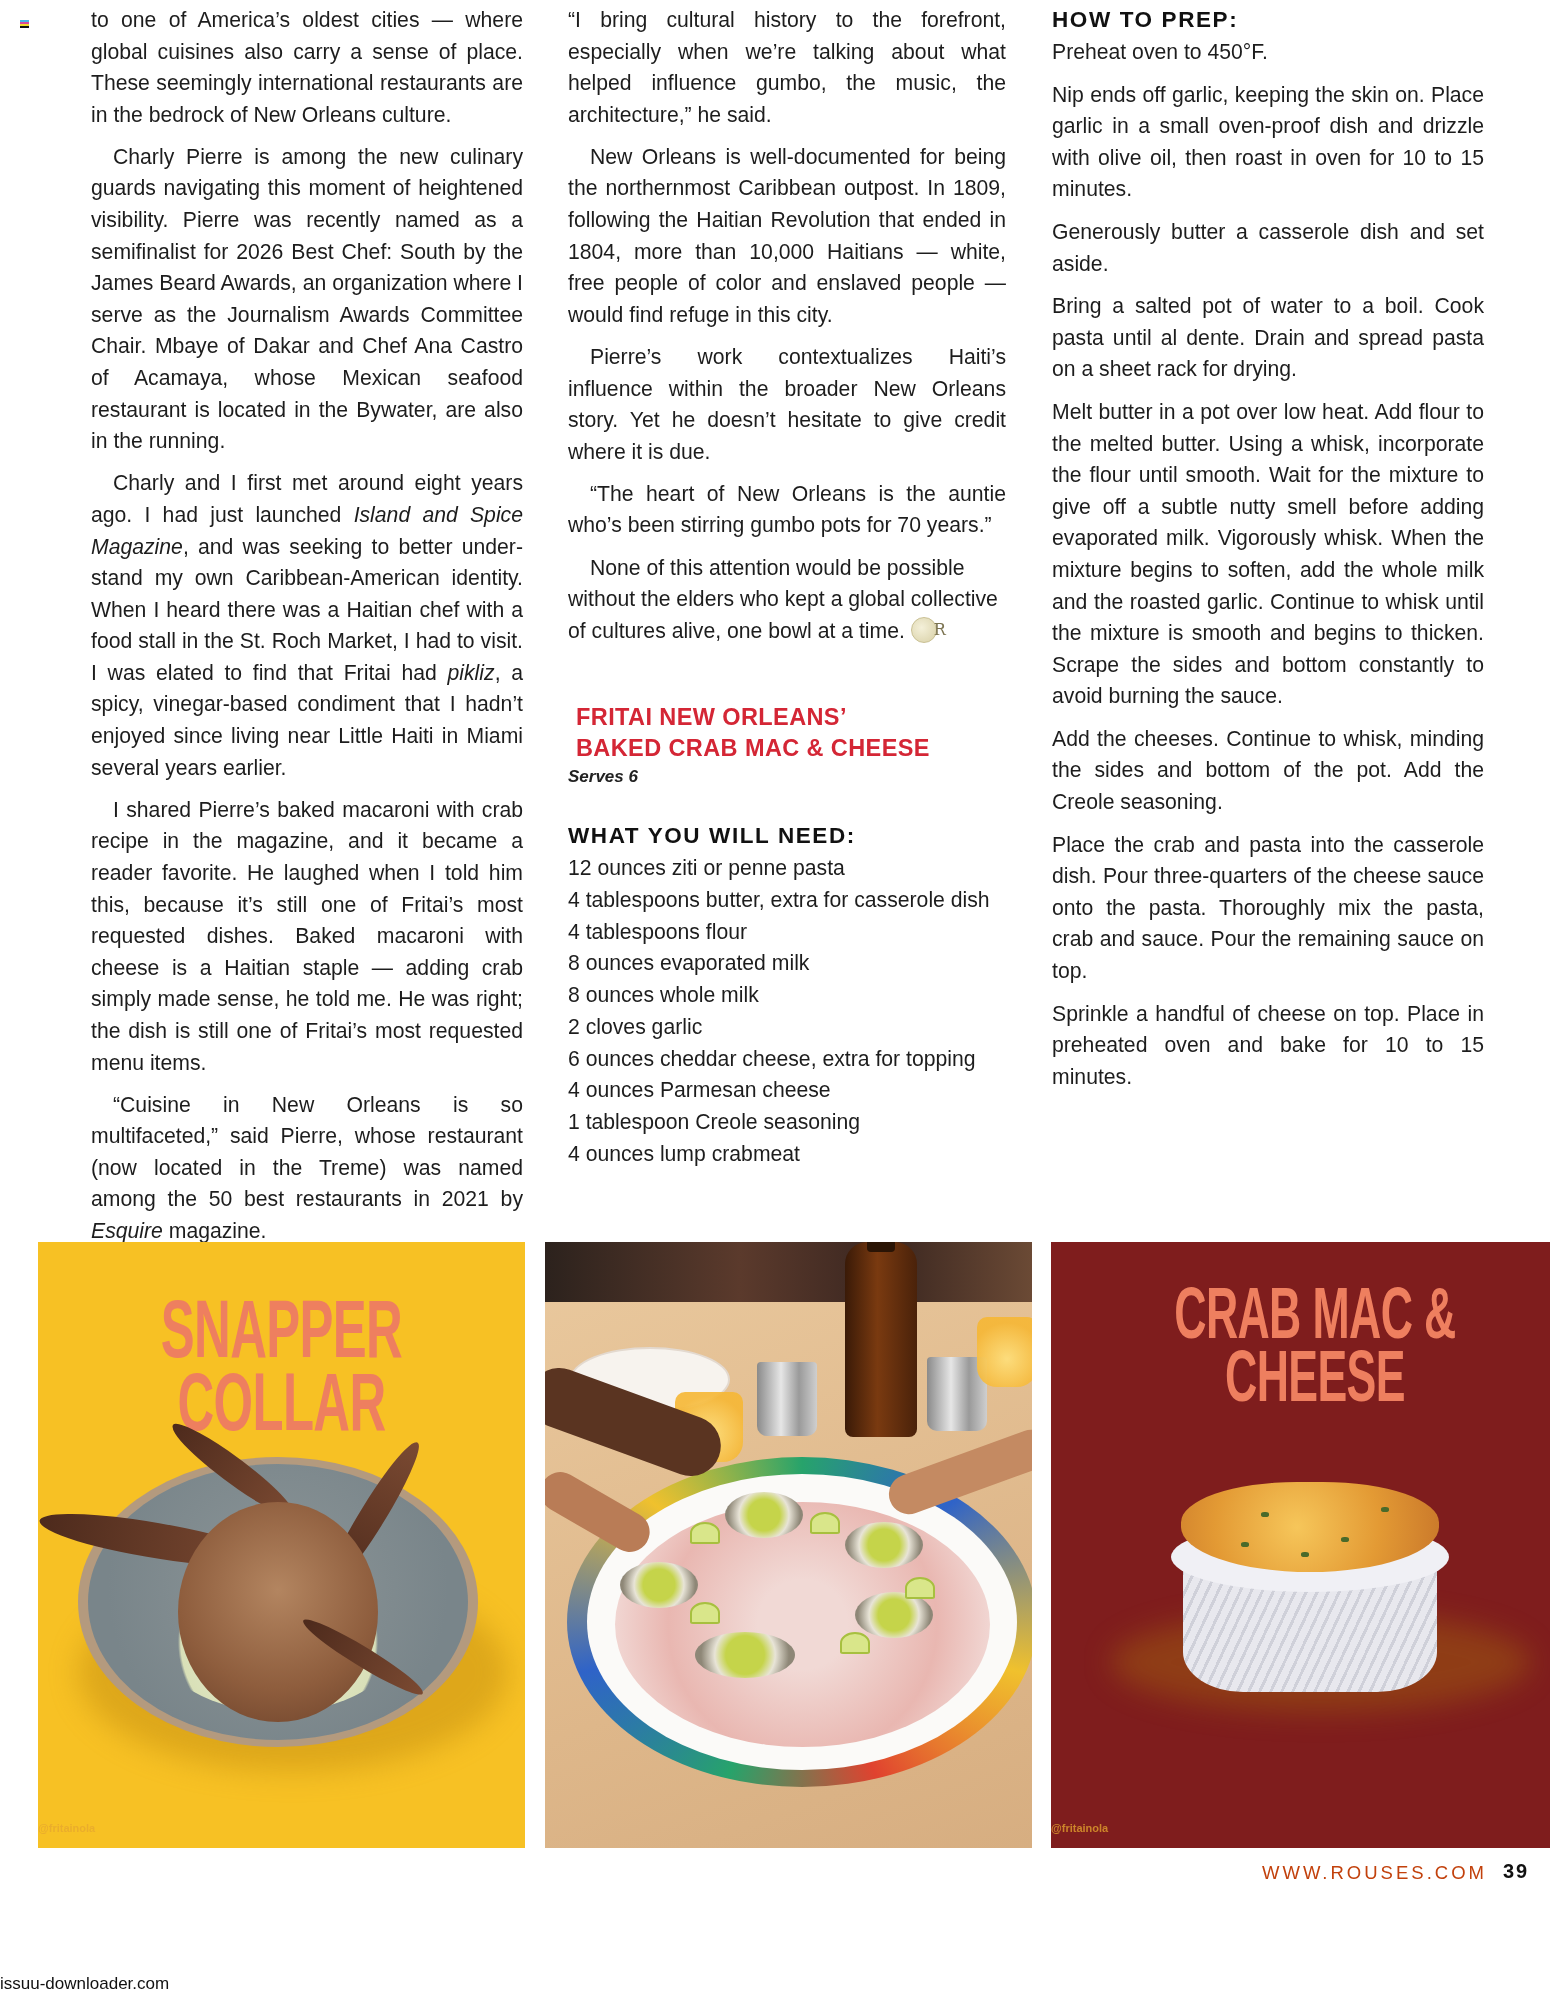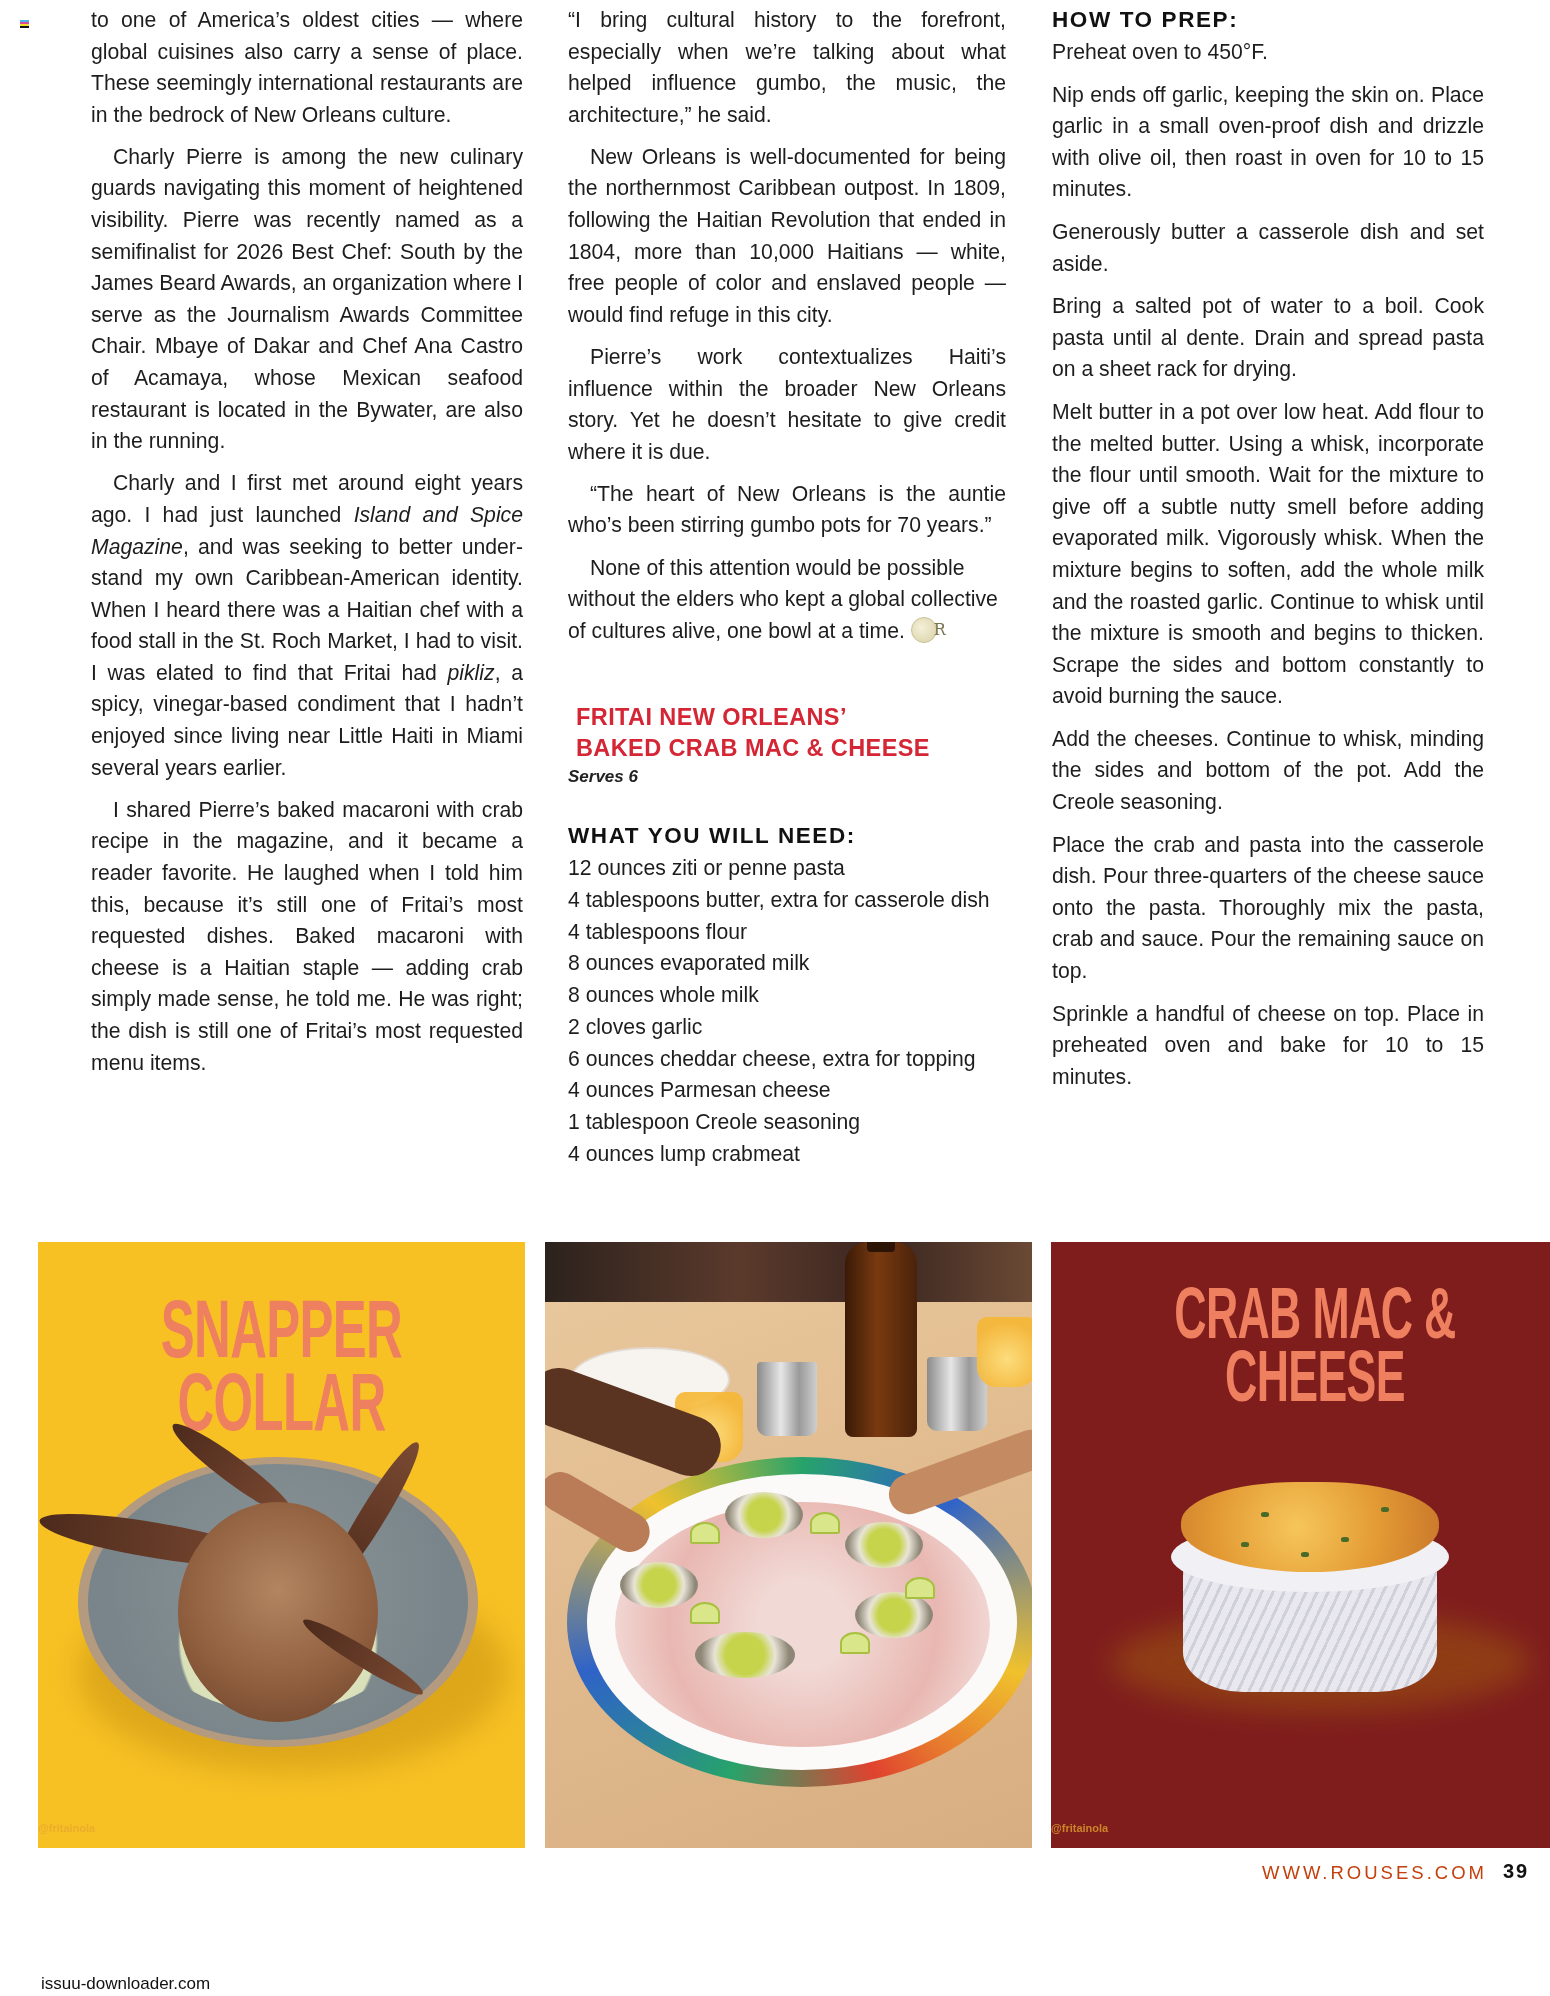--- a/index.html
+++ b/index.html
@@ -63,37 +63,38 @@
 
     
     .bowl { position: absolute; left: 120px; top: 240px; width: 278px; height: 210px; }
     .bowl-body { position: absolute; left: 12px; top: 70px; width: 254px; height: 140px; border-radius: 0 0 60px 60px / 0 0 40px 40px; background: repeating-linear-gradient(115deg, #e8e8ee 0 7px, #cfd0d9 7px 10px); }
     .bowl-rim { position: absolute; left: 0; top: 40px; width: 278px; height: 70px; border-radius: 50%; background: #f0f0f5; }
     .bowl-fill { position: absolute; left: 10px; top: 0; width: 258px; height: 90px; border-radius: 45% 45% 50% 50%; background: radial-gradient(circle at 45% 50%, #f6c65a, #e39a34 55%, #c9772a); }
     .herb { position: absolute; width: 8px; height: 5px; background: #4a6a2a; border-radius: 40%; }
 
     .footer-url { position: absolute; left: 1262px; top: 1862px; font-size: 18.5px; letter-spacing: 3px; color: #c2410c; }
     .footer-page { position: absolute; left: 1503px; top: 1860px; font-size: 20px; font-weight: bold; letter-spacing: 2px; color: #111; }
-    .watermark { position: absolute; left: 0; top: 1974px; font-size: 17px; color: #111; font-family: "Liberation Sans", sans-serif; padding-left: 41px; }
+    .watermark { position: absolute; left: 0; top: 1974px; font-size: 17px; color: #111; font-family: "Liberation Sans", sans-serif; }
   </style>
 </head>
 <body>
 
 <div class="cmyk-mark">
   <span style="background:#48b7e8"></span>
     <span style="background:#d94a9b"></span>
     <span style="background:#f2dc2c"></span>
     <span style="background:#111"></span>
 </div>
 
 <div class="col" id="col1">
   <p>to one of America’s oldest cities — where global cuisines also carry a sense of place. These seemingly international restaurants are in the bedrock of New Orleans culture.</p>
   <p class="indent">Charly Pierre is among the new culinary guards navigating this moment of height­ened visibility. Pierre was recently named as a semifinalist for 2026 Best Chef: South by the James Beard Awards, an organiza­tion where I serve as the Journalism Awards Committee Chair. Mbaye of Dakar and Chef Ana Castro of Acamaya, whose Mexican seafood restaurant is located in the Bywater, are also in the running.</p>
   <p class="indent"><span>Charly and I first met around eight years ago. I had just launched </span><span class="ital">Island and Spice Magazine</span><span>, and was seeking to better under­stand my own Caribbean-American identity. When I heard there was a Haitian chef with a food stall in the St. Roch Market, I had to visit. I was elated to find that Fritai had </span><span class="ital">pikliz</span><span>, a spicy, vinegar-based condiment that I hadn’t enjoyed since living near Little Haiti in Miami several years earlier.</span></p>
   <p class="indent">I shared Pierre’s baked macaroni with crab recipe in the magazine, and it became a reader favorite. He laughed when I told him this, because it’s still one of Fritai’s most requested dishes. Baked macaroni with cheese is a Haitian staple — adding crab simply made sense, he told me. He was right; the dish is still one of Fritai’s most requested menu items.</p>
+  <p class="indent"><span>“Cuisine in New Orleans is so multifaceted,” said Pierre, whose restaurant (now located in the Treme) was named among the 50 best restaurants in 2021 by </span><span class="ital">Esquire</span><span> magazine.</span></p>
 </div>
 
 <div class="col" id="col2">
   <p>“I bring cultural history to the forefront, especially when we’re talking about what helped influence gumbo, the music, the architecture,” he said.</p>
   <p class="indent">New Orleans is well-documented for being the northernmost Caribbean outpost. In 1809, following the Haitian Revolution that ended in 1804, more than 10,000 Haitians — white, free people of color and enslaved people — would find refuge in this city.</p>
   <p class="indent">Pierre’s work contextualizes Haiti’s influence within the broader New Orleans story. Yet he doesn’t hesitate to give credit where it is due.</p>
   <p class="indent">“The heart of New Orleans is the auntie who’s been stirring gumbo pots for 70 years.”</p>
   <p class="indent" style="text-align:left"><span>None of this attention would be possible without the elders who kept a global collec­tive of cultures alive, one bowl at a time.</span><span class="end-mark"></span></p>
 
   <div class="recipe-title">

